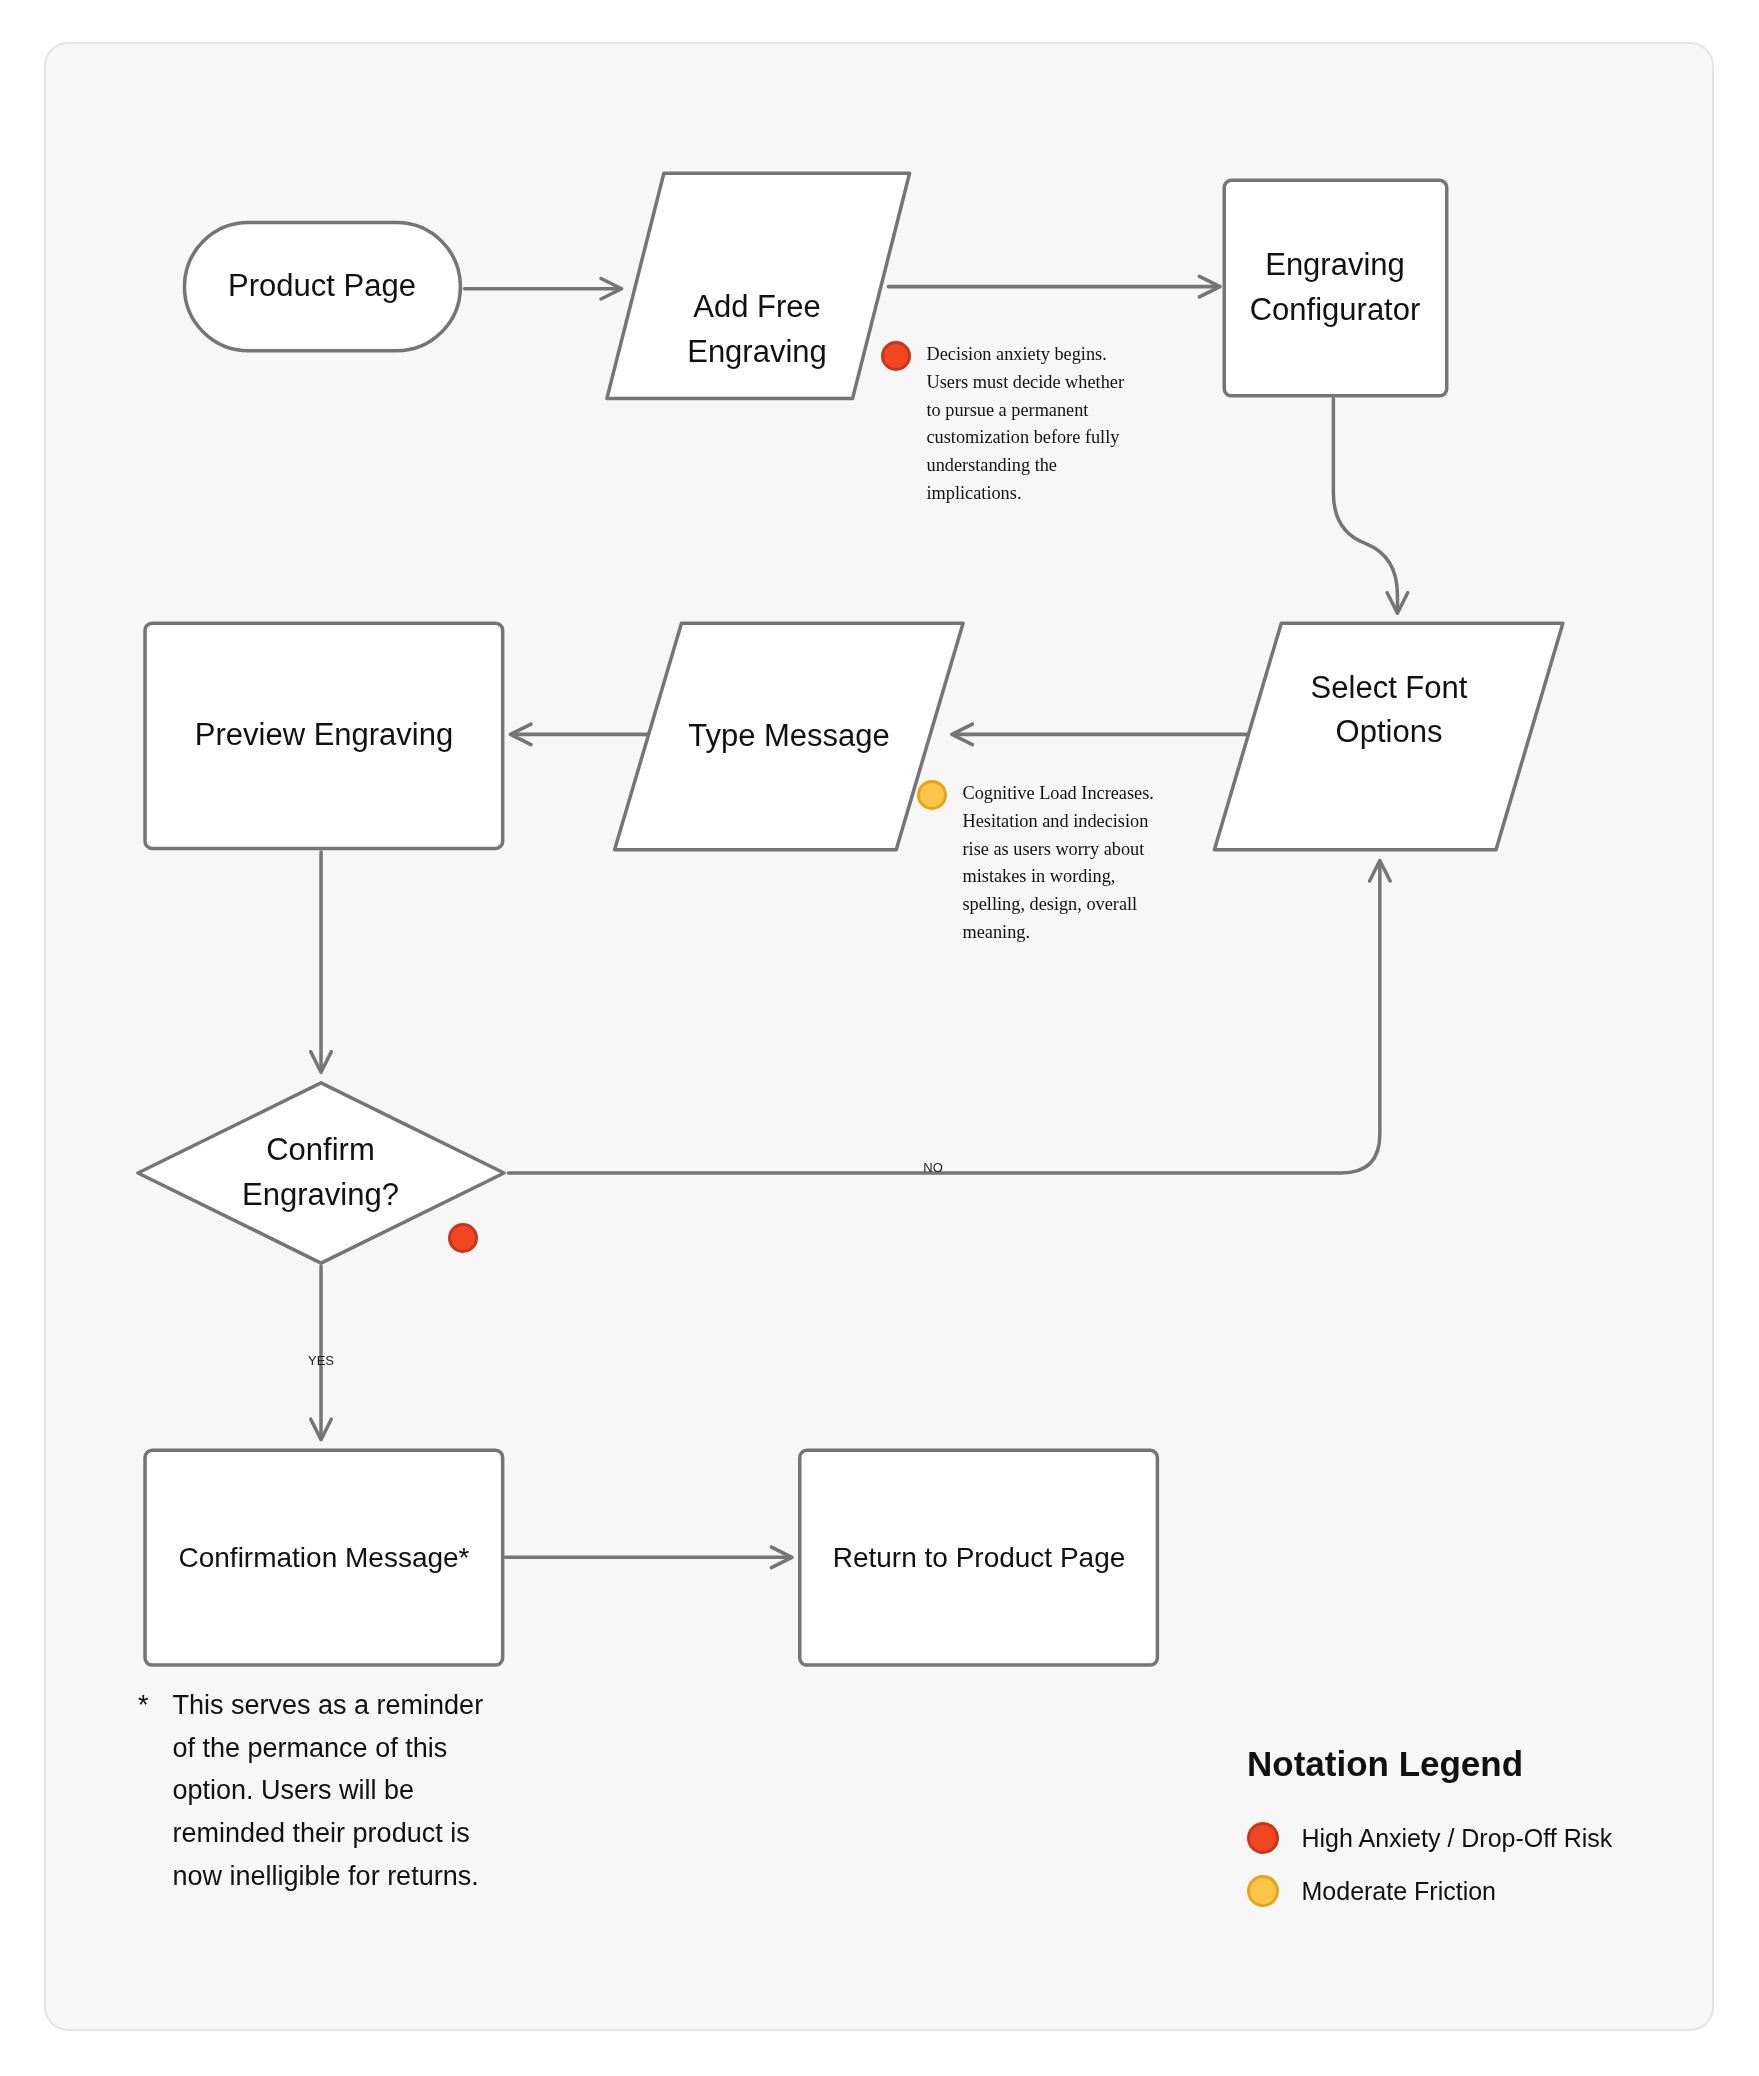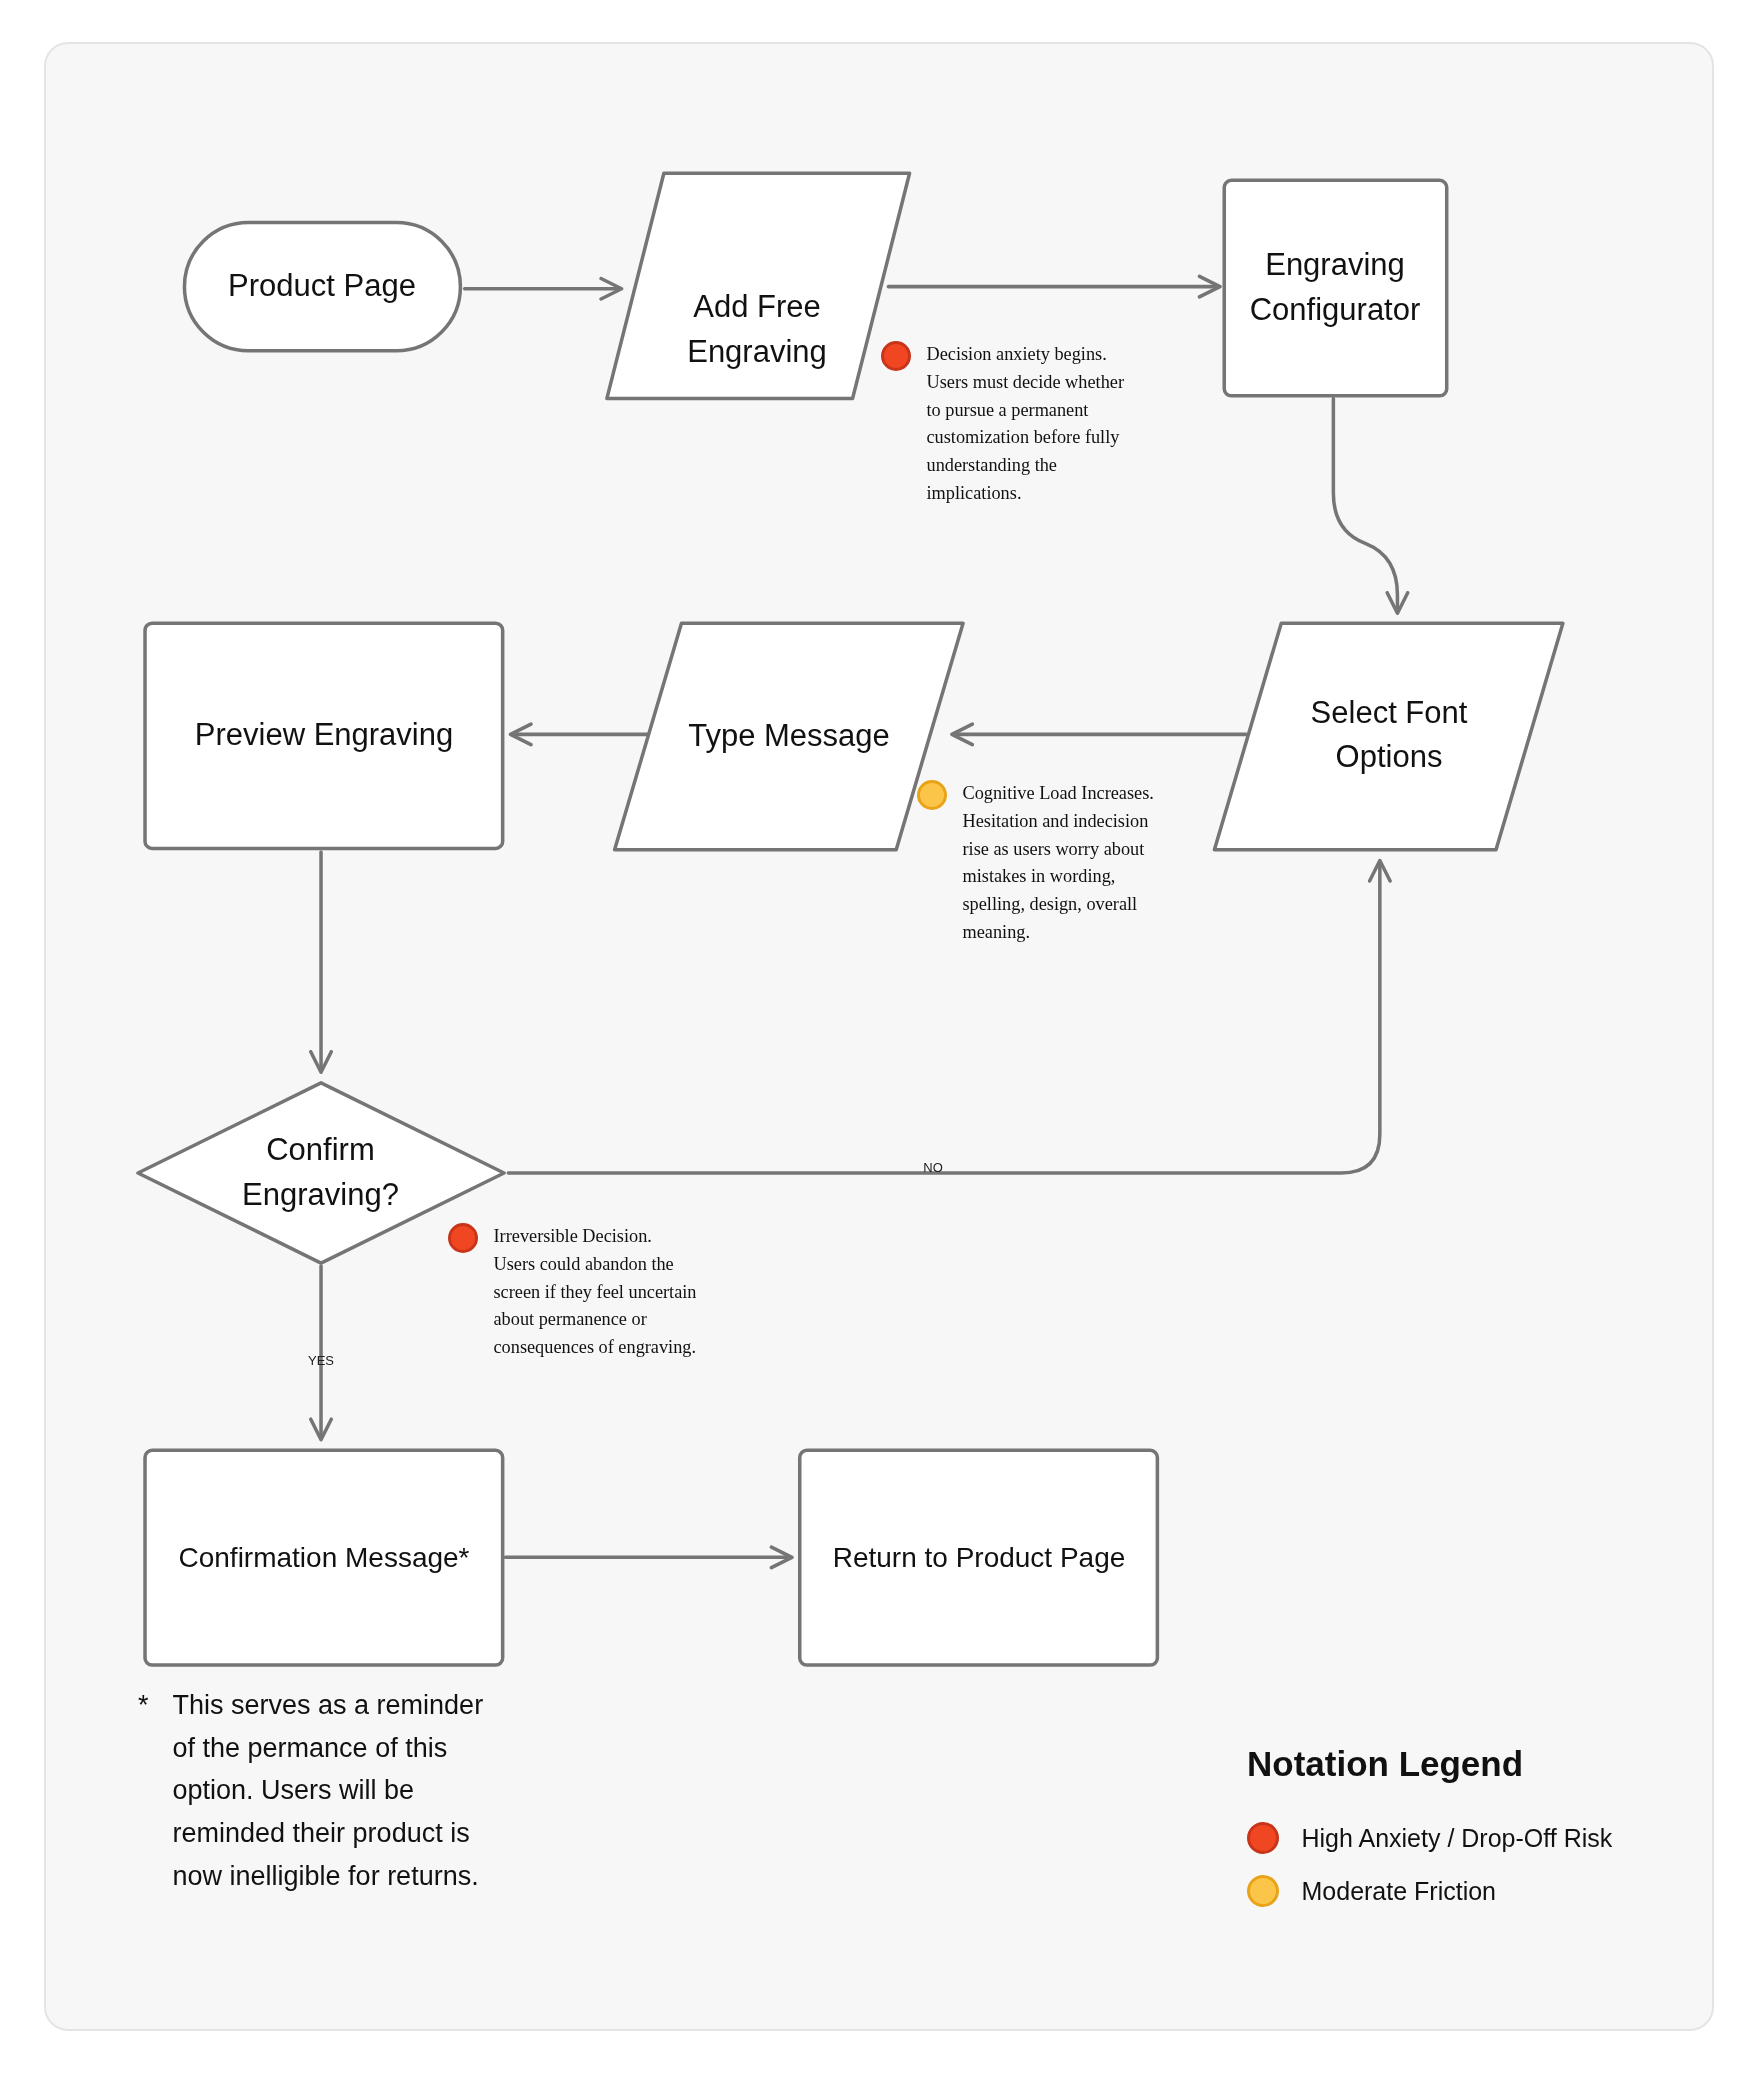--- a/index.html
+++ b/index.html
@@ -182,21 +182,21 @@
 </svg>
 
 <div class="node-label" style="left:184px; top:222px; width:276px; height:128px;">Product Page</div>
 
 <div class="node-label" style="left:634px; top:173px; width:246px; height:225px;margin-top:44px;">Add Free
 Engraving</div>
 
 <div class="node-label" style="left:1224px; top:180px; width:222px; height:215px;">Engraving
 Configurator</div>
 
-<div class="node-label" style="left:1248px; top:623px; width:282px; height:174px;margin-top:25px;">Select Font
+<div class="node-label" style="left:1248px; top:623px; width:282px; height:174px;">Select Font
 Options</div>
 
 <div class="node-label" style="left:648px; top:623px; width:282px; height:227px;">Type Message</div>
 
 <div class="node-label" style="left:145px; top:623px; width:358px; height:225px;">Preview Engraving</div>
 
 <div class="node-label" style="left:208px; top:1109px; width:225px; height:127px;">Confirm
 Engraving?</div>
 
 <div class="node-label" style="left:145px; top:1450px; width:358px; height:215px; font-size:28px;">Confirmation Message*</div>
@@ -222,25 +222,20 @@
   <span class="ann-text">Cognitive Load Increases.
 Hesitation and indecision
 rise as users worry about
 mistakes in wording,
 spelling, design, overall
 meaning.</span>
 </div>
 
 <div class="annotation" style="left:448px; top:1223px; width:310px;">
   <span class="dot dot-red"></span>
-  <span class="ann-text">Irreversible Decision.
-Users could abandon the
-screen if they feel uncertain
-about permanence or
-consequences of engraving.</span>
 </div>
 
 <div id="footnote">
   <span class="star">*</span>
   <span class="body">This serves as a reminder
 of the permance of this
 option. Users will be
 reminded their product is
 now inelligible for returns.</span>
 </div>

